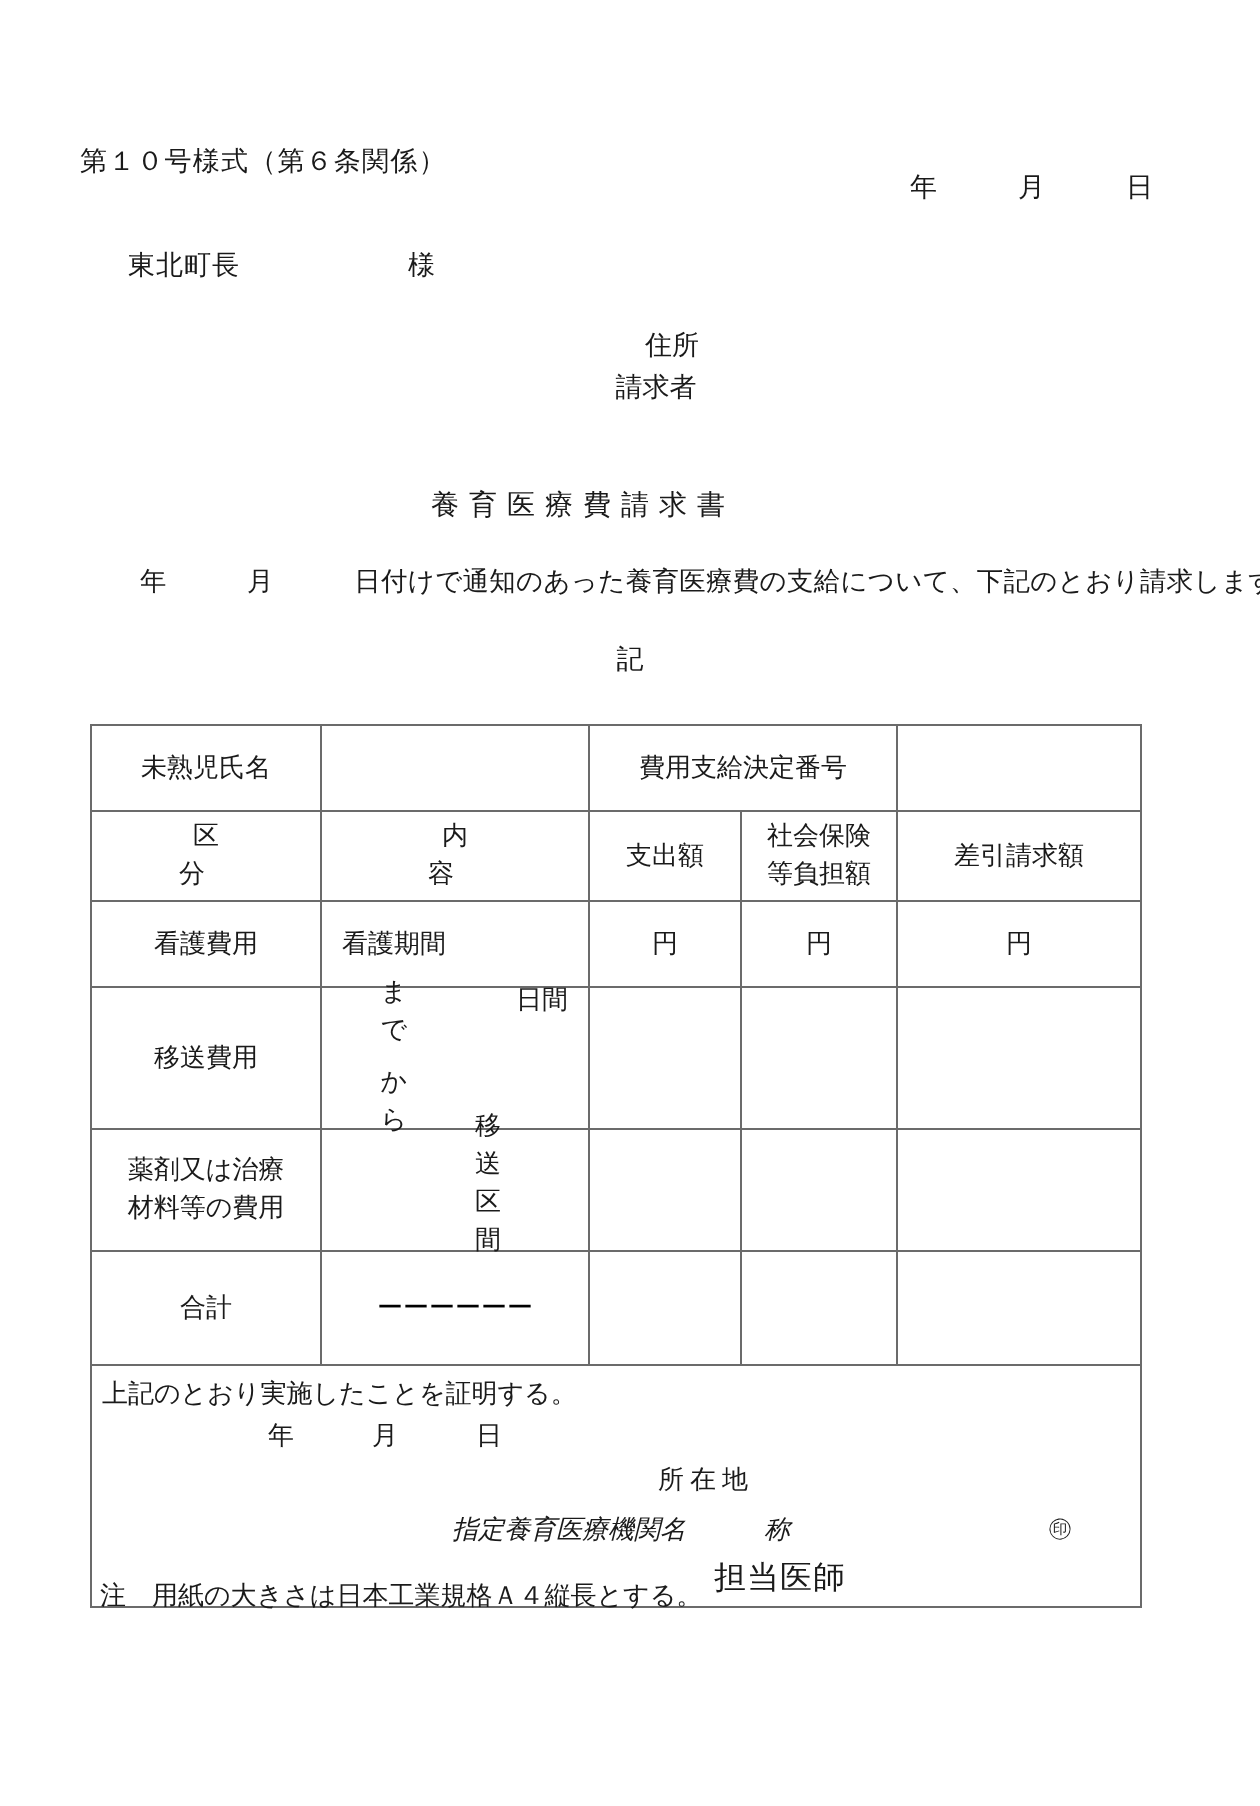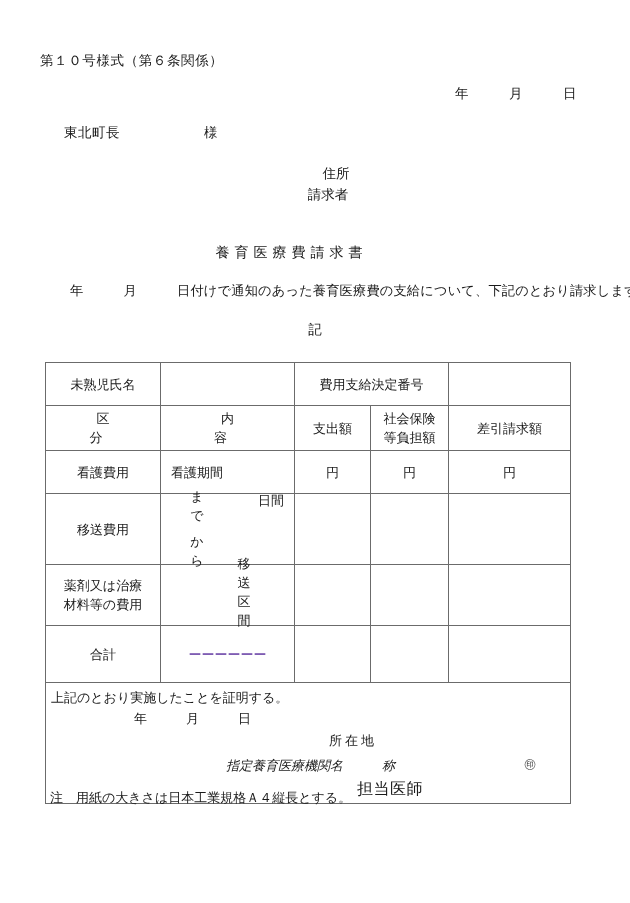--- a/index.html
+++ b/index.html
@@ -20,21 +20,21 @@
     position: absolute;
     left: 0; top: 0;
     width: 630px;
     height: 903px;
   }
 
   
   .form-no {
     position: absolute;
     left: 40px;
-    top: 52px;
+    top: 72px;
     font-size: 13.5px;
     letter-spacing: 0.6px;
     white-space: pre;
   }
   .date-line-top {
     position: absolute;
     left: 455px;
     top: 85px;
     font-size: 13.5px;
     white-space: pre;
@@ -153,21 +153,21 @@
     right: 24px;
     top: 3px;
   }
   .trans-content .to {
     position: absolute;
     right: 24px;
     bottom: 4px;
   }
 
   .two-line { line-height: 20px; }
-  .dashes { letter-spacing: 0px; color: #4c1d95; }
+  .dashes { letter-spacing: 0px; color: #000000; }
 
   
   .cert-cell {
     height: 120px;
     text-align: left !important;
     vertical-align: top !important;
     position: relative;
   }
   .cert-line1 {
     position: absolute;

